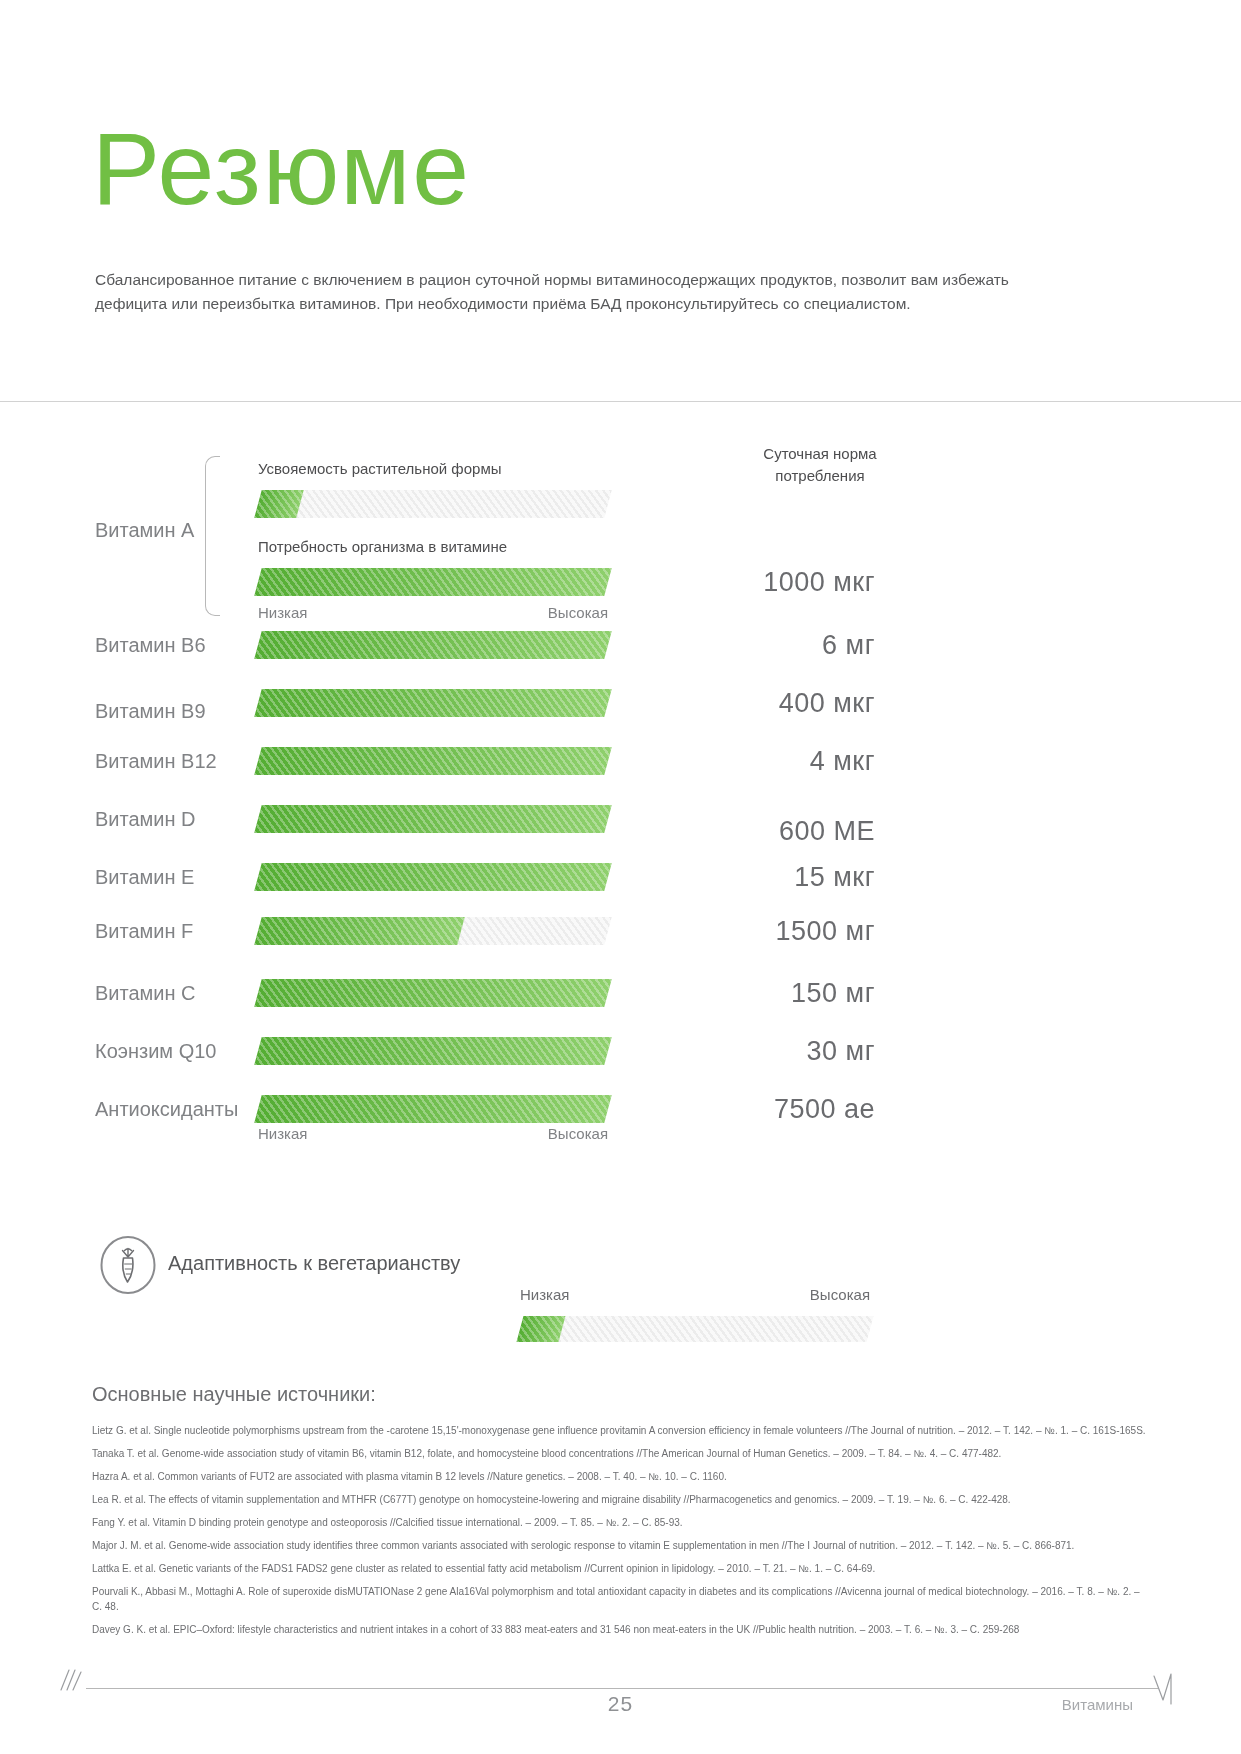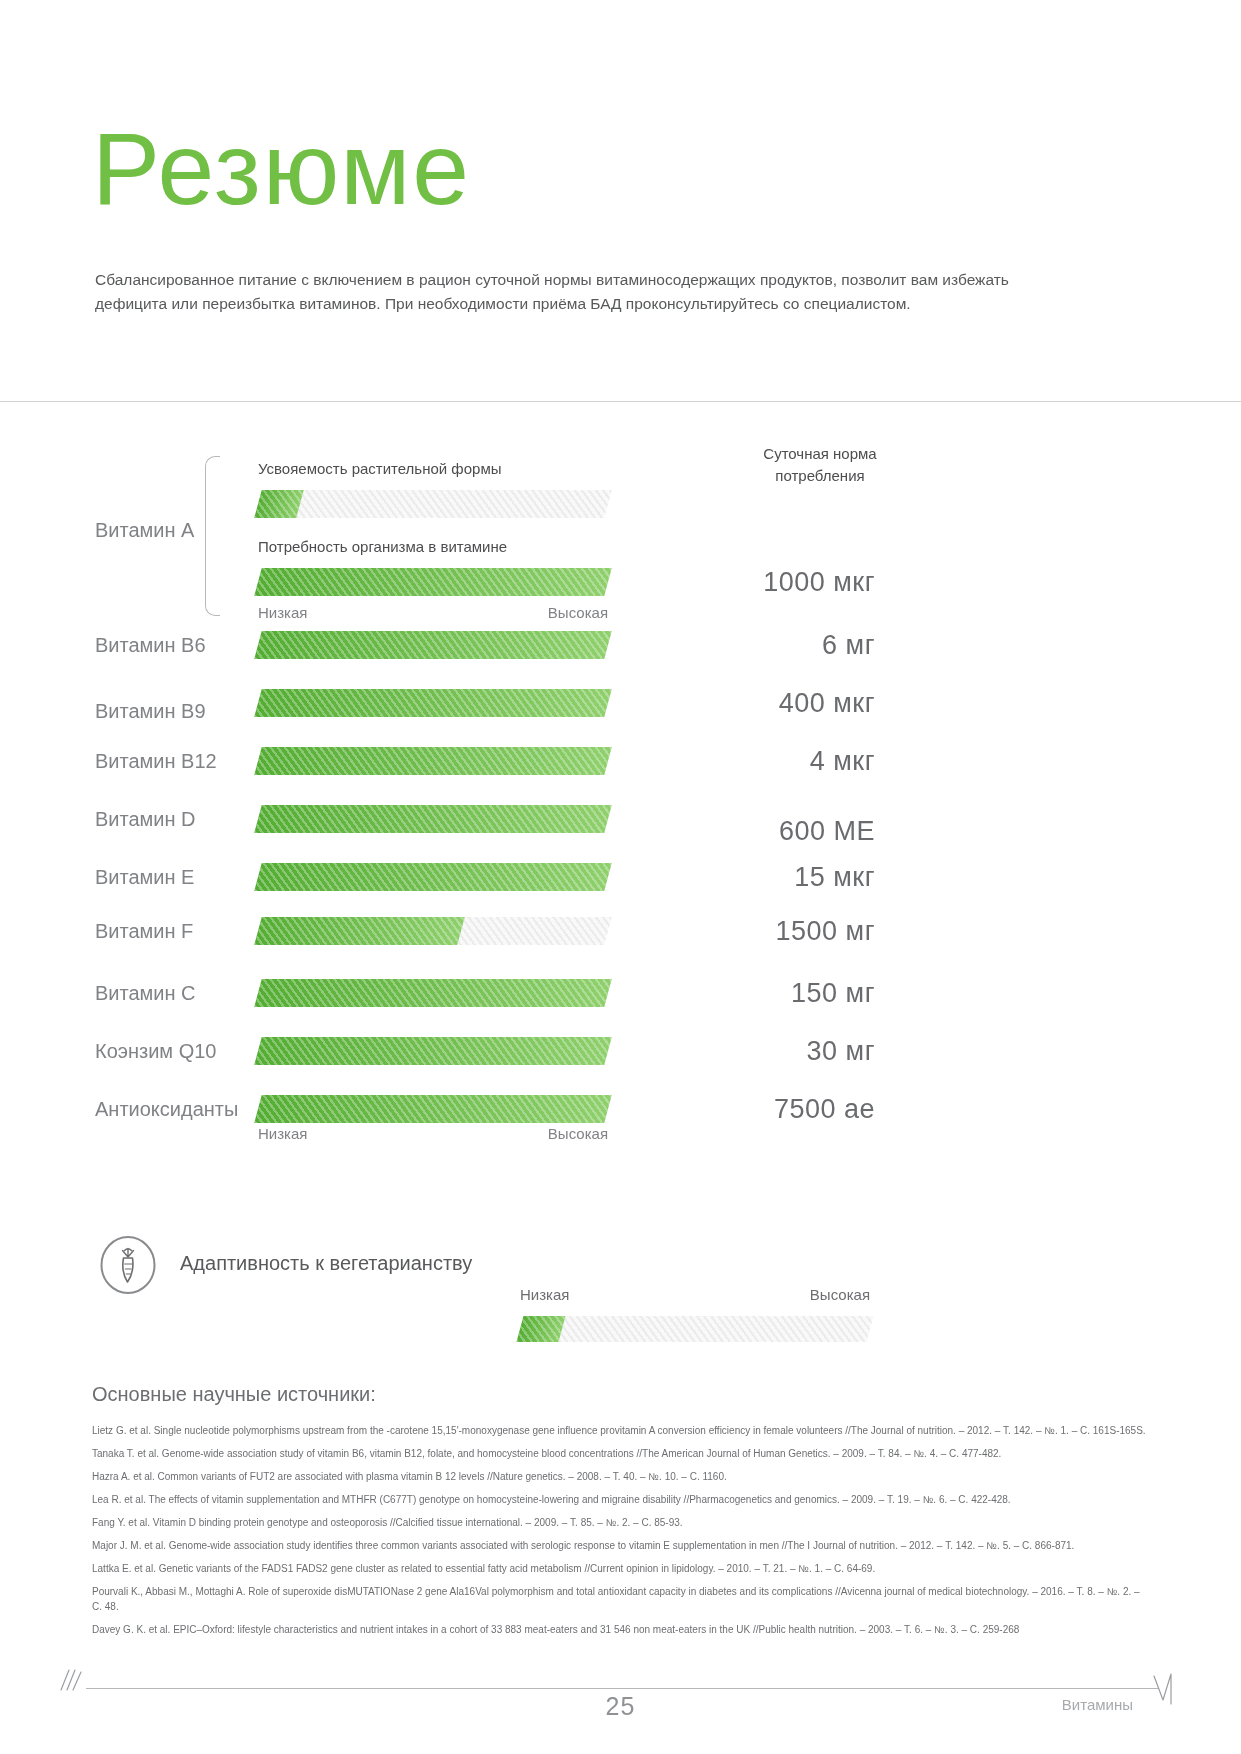--- a/index.html
+++ b/index.html
@@ -26,36 +26,36 @@
   .norm-header{position:absolute;left:720px;top:443px;width:200px;text-align:center;
          font-size:15px;line-height:22px;color:#4d4d4f;}
   .bracket{position:absolute;left:205px;top:456px;width:14px;height:158px;
          border-left:1px solid #b8b8b8;border-top:1px solid #b8b8b8;border-bottom:1px solid #b8b8b8;
          border-radius:10px 0 0 10px;}
   .row{position:absolute;left:0;width:100%;height:28px;}
   .row .bar{left:258px;width:350px;top:0;}
 
   
   .adapt-circle{position:absolute;left:100px;top:1236px;width:56px;height:58px;}
-  .adapt-title{position:absolute;left:180px;top:1252px;font-size:20px;color:#58595b;font-weight:300;}
+  .adapt-title{position:absolute;left:168px;top:1252px;font-size:20px;color:#58595b;font-weight:300;}
   .adapt-scale{position:absolute;left:520px;top:1286px;width:350px;display:flex;justify-content:space-between;
          font-size:15px;color:#6d6e71;font-weight:300;}
   .adapt-bar{left:520px;top:1316px;width:350px;height:26px;}
 
   
   .sources-heading{position:absolute;left:92px;top:1383px;font-size:20px;color:#6d6e71;font-weight:300;}
   .sources{position:absolute;left:92px;top:1424px;width:1060px;list-style:none;margin:0;padding:0;}
   .sources li{font-size:10px;line-height:1.45;color:#6d6e71;margin-bottom:8.5px;}
 
   
   .footer-line{position:absolute;left:86px;top:1688px;width:1072px;height:1px;background:#b7b7b7;}
   .footer-squiggle{position:absolute;left:58px;top:1666px;}
   .footer-zigzag{position:absolute;left:1152px;top:1672px;}
   .page-number{position:absolute;left:0;top:1692px;width:100%;text-align:center;
-         font-size:25px;color:#8f9194;font-weight:300;letter-spacing:1px;}
+         font-size:21px;color:#8f9194;font-weight:300;letter-spacing:1px;}
   .footer-section{position:absolute;right:108px;top:1696px;font-size:15px;color:#a7a9ac;font-weight:300;}
 </style>
 </head>
 <body>
 
 <div class="page">
 
   <div class="page-title">Резюме</div>
   <div class="intro">Сбалансированное питание с включением в рацион суточной нормы витаминосодержащих продуктов, позволит вам избежать дефицита или переизбытка витаминов. При необходимости приёма БАД проконсультируйтесь со специалистом.</div>
 

